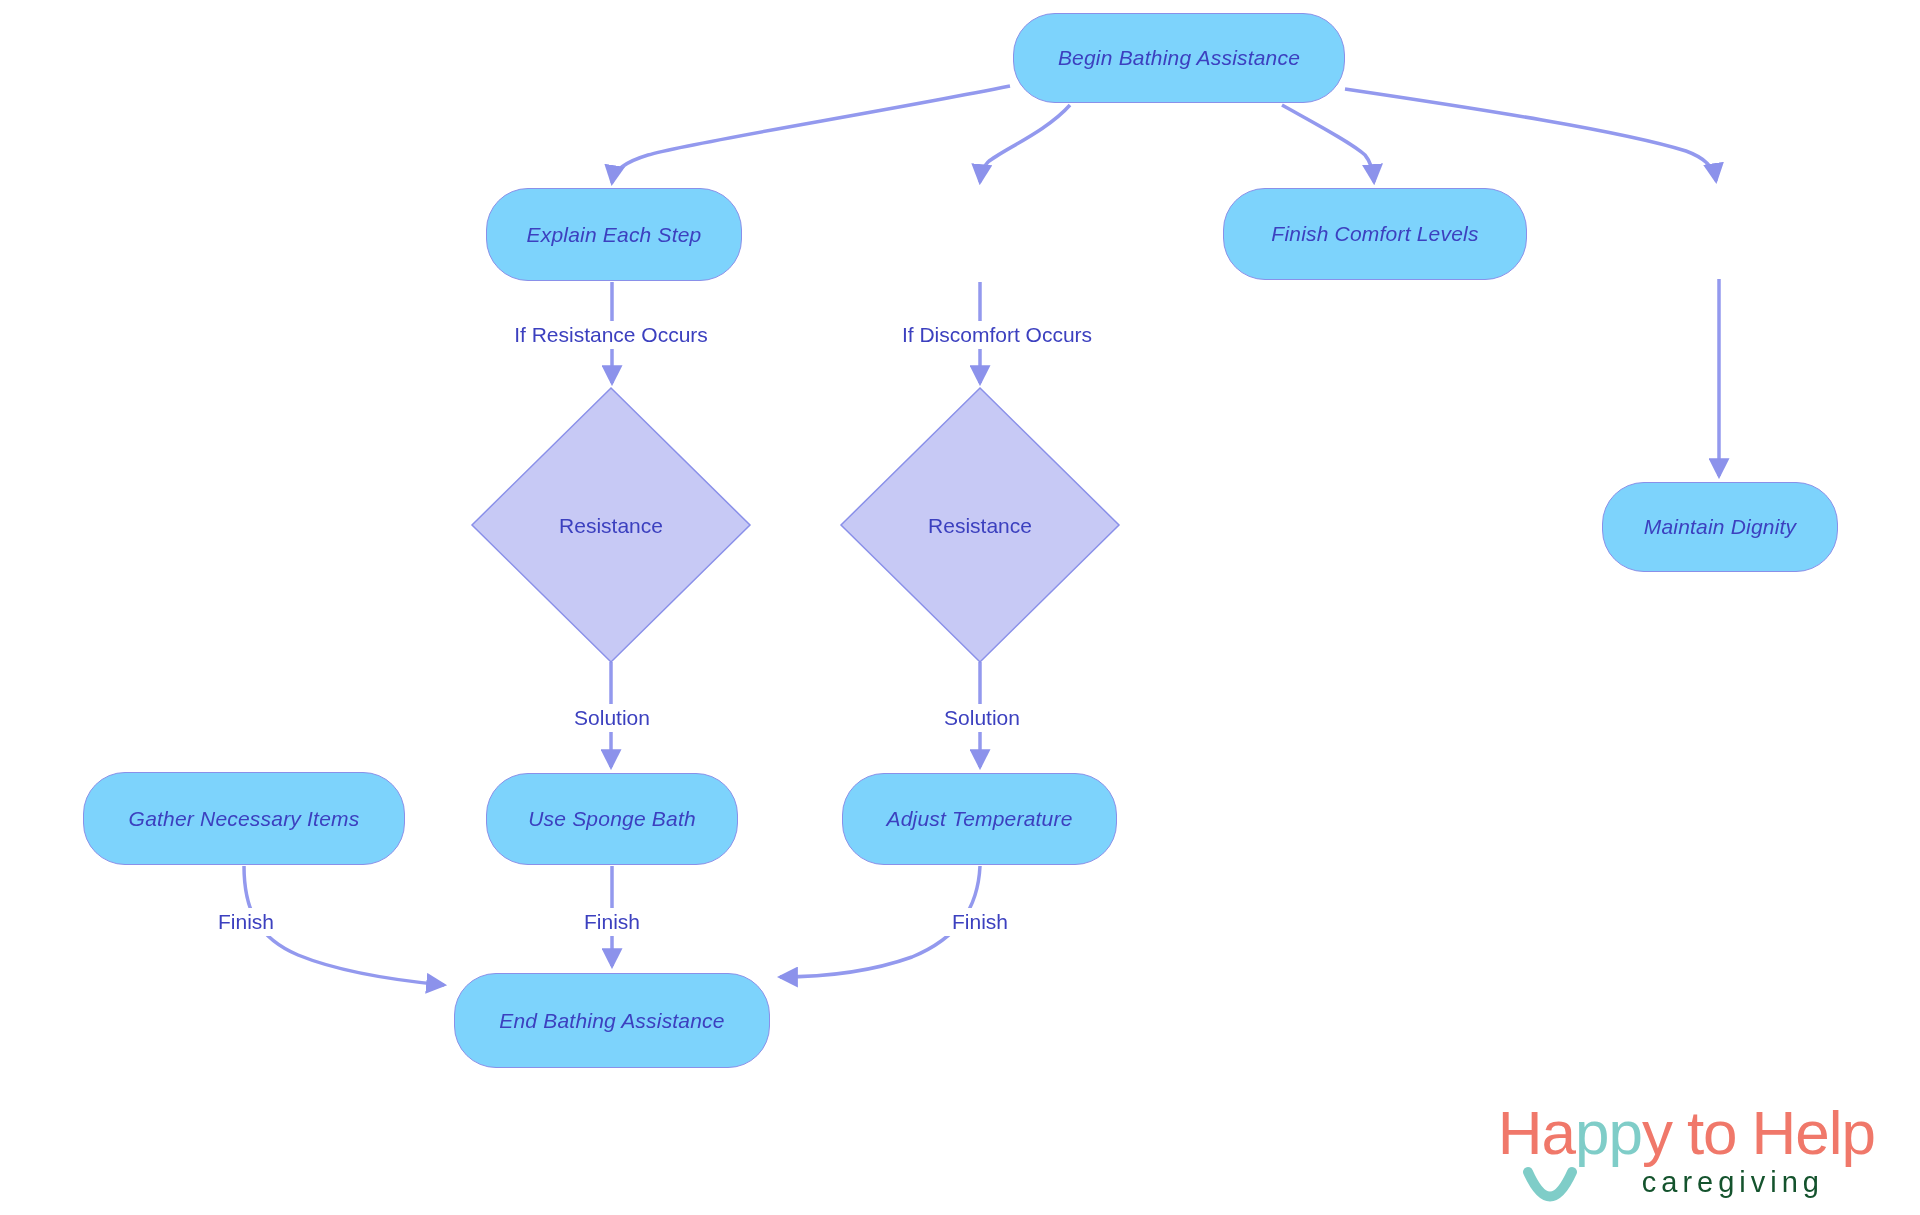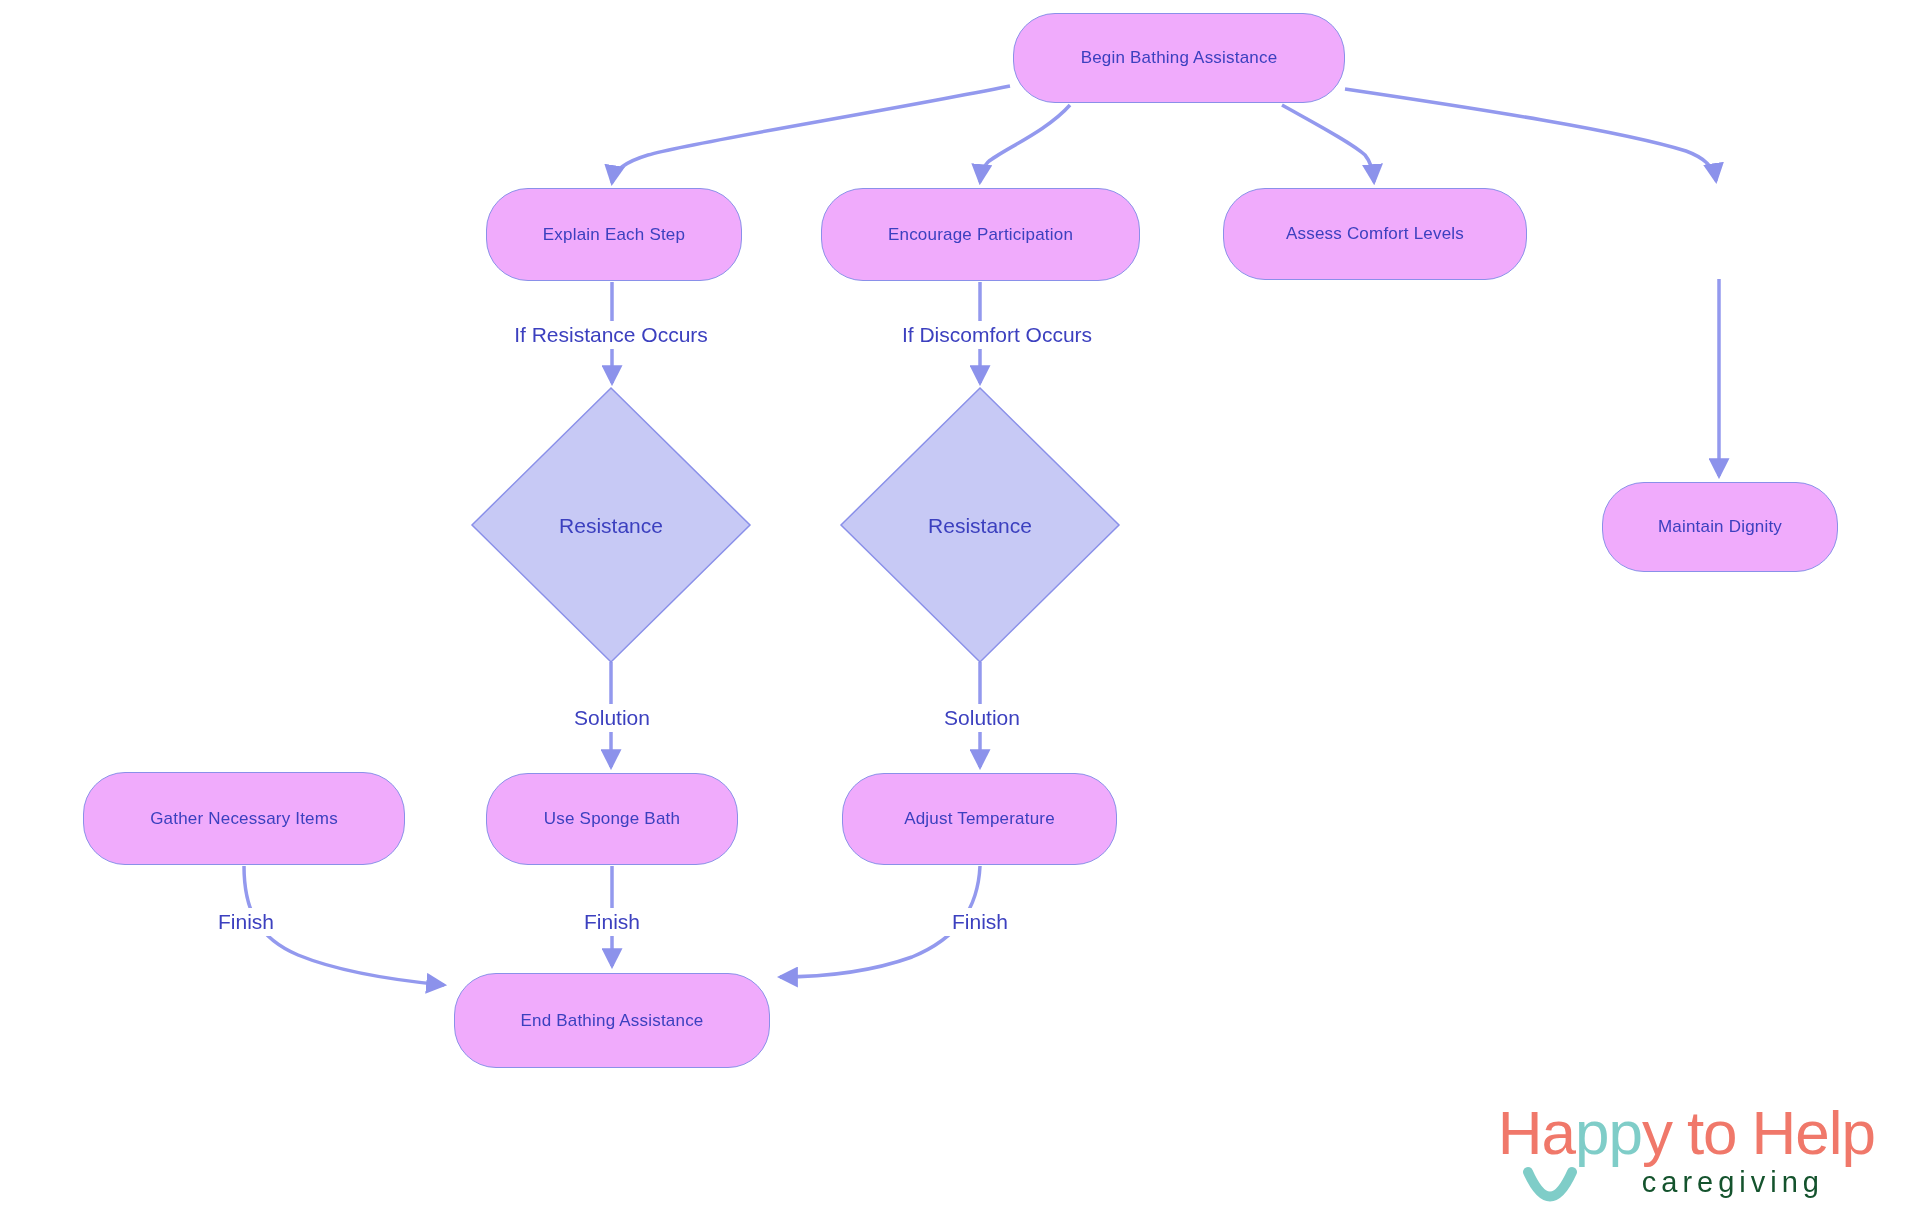--- a/index.html
+++ b/index.html
@@ -3,23 +3,23 @@
 <meta charset="utf-8">
 <style>
   html,body { margin:0; padding:0; background:#ffffff; }
   .stage {
     position:relative; width:1920px; height:1215px; background:#ffffff;
     overflow:hidden; font-family:"Liberation Sans", sans-serif;
   }
   svg.layer { position:absolute; left:0; top:0; width:1920px; height:1215px; }
   .node {
     position:absolute; box-sizing:border-box;
-    background:#f0abfc; border:1.5px solid #8a90e9; border-radius:42px;
+    background:#7dd3fc; border:1.5px solid #8a90e9; border-radius:42px;
     display:flex; align-items:center; justify-content:center;
-    color:#3c40bf; font-size:17px; letter-spacing:0.2px; white-space:nowrap;
+    color:#3c40bf; font-size:21px; letter-spacing:0.2px; white-space:nowrap;font-style:italic;
   }
   .edge-label {
     position:absolute; transform:translate(-50%,-50%);
     background:#ffffff; padding:2px 8px;
     color:#3c40bf; font-size:21px; white-space:nowrap;
   }
   .diamond-label {
     position:absolute; transform:translate(-50%,-50%);
     color:#3c40bf; font-size:21px; white-space:nowrap;
   }
@@ -66,23 +66,22 @@
       <polygon points="980,388 1119,525 980,662 841,525"></polygon>
     </g>
 
     <path d="M 1528,1172 Q 1550,1221 1572,1172" fill="none" stroke="#7fcdc8" stroke-width="10" stroke-linecap="round"></path>
   </svg>
 
   <div class="node" style="left:1013px; top:13px; width:332px; height:90px;">Begin Bathing Assistance</div>
 
   <div class="node" style="left:486px; top:188px; width:256px; height:93px;">Explain Each Step</div>
 
-  <div class="node" style="left:821px; top:188px; width:319px; height:93px;">Encourage Participation</div>
 
-  <div class="node" style="left:1223px; top:188px; width:304px; height:92px;">Assess Comfort Levels</div>
+  <div class="node" style="left:1223px; top:188px; width:304px; height:92px;">Finish Comfort Levels</div>
 
 
   <div class="node" style="left:1602px; top:482px; width:236px; height:90px;">Maintain Dignity</div>
 
   <div class="node" style="left:83px; top:772px; width:322px; height:93px;">Gather Necessary Items</div>
 
   <div class="node" style="left:486px; top:773px; width:252px; height:92px;">Use Sponge Bath</div>
 
   <div class="node" style="left:842px; top:773px; width:275px; height:92px;">Adjust Temperature</div>
 

